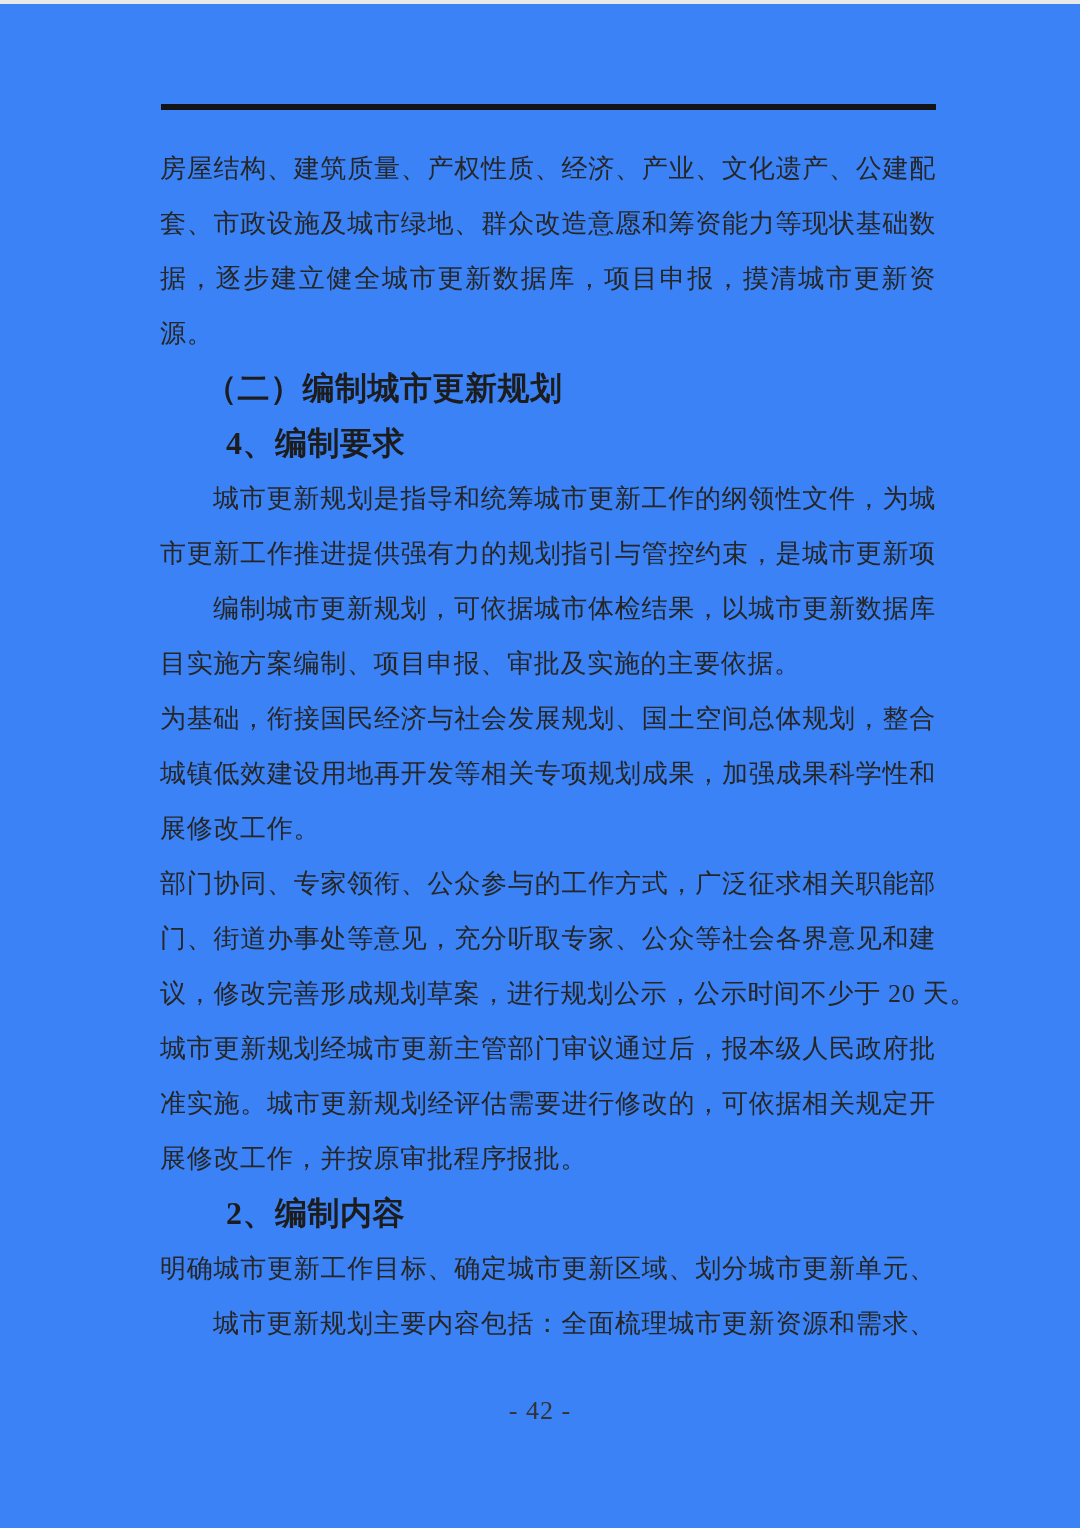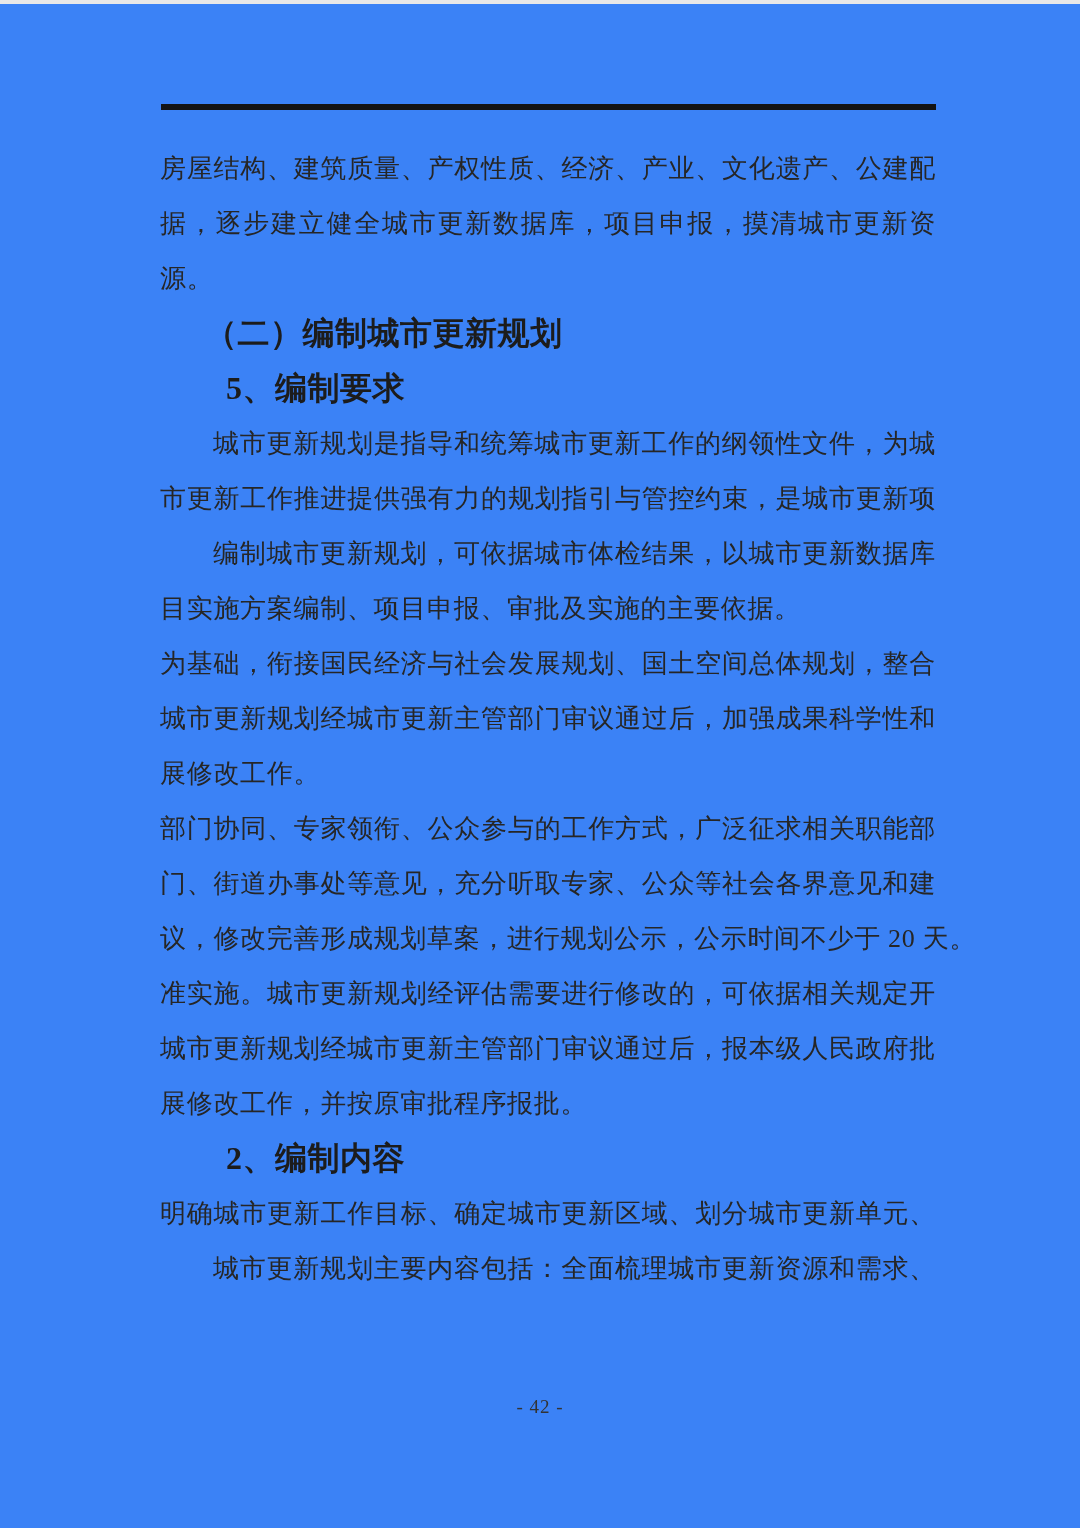--- a/index.html
+++ b/index.html
@@ -49,55 +49,56 @@
     white-space: nowrap;
   }
   .heading.lvl-section { padding-left: 45px; }
   .heading.lvl-sub { padding-left: 66px; }
   .page-number {
     position: absolute;
     left: 0;
     top: 1392px;
     width: 100%;
     text-align: center;
-    font-size: 19px;
+    font-size: 26px;
     letter-spacing: 1px;
     color: #333333;
   }
 </style>
 </head>
 <body>
 
 <div class="page">
   <div class="top-rule"></div>
 
   <div class="textblock">
 
     <div class="ln full">房屋结构、建筑质量、产权性质、经济、产业、文化遗产、公建配</div>
+    <div class="ln full">套、市政设施及城市绿地、群众改造意愿和筹资能力等现状基础数</div>
     <div class="ln full">据，逐步建立健全城市更新数据库，项目申报，摸清城市更新资</div>
     <div class="ln">源。</div>
 
     <div class="heading lvl-section">（二）编制城市更新规划</div>
 
-    <div class="heading lvl-sub">5、编制要求</div>
+    <div class="heading lvl-sub">4、编制要求</div>
 
     <div class="ln full indent">城市更新规划是指导和统筹城市更新工作的纲领性文件，为城</div>
     <div class="ln full">市更新工作推进提供强有力的规划指引与管控约束，是城市更新项</div>
     <div class="ln full indent">编制城市更新规划，可依据城市体检结果，以城市更新数据库</div>
 
     <div class="ln">目实施方案编制、项目申报、审批及实施的主要依据。</div>
     <div class="ln full">为基础，衔接国民经济与社会发展规划、国土空间总体规划，整合</div>
-    <div class="ln full">城市更新规划经城市更新主管部门审议通过后，加强成果科学性和</div>
+    <div class="ln full">城镇低效建设用地再开发等相关专项规划成果，加强成果科学性和</div>
     <div class="ln">展修改工作。</div>
 
     <div class="ln full">部门协同、专家领衔、公众参与的工作方式，广泛征求相关职能部</div>
     <div class="ln full">门、街道办事处等意见，充分听取专家、公众等社会各界意见和建</div>
     <div class="ln full">议，修改完善形成规划草案，进行规划公示，公示时间不少于 20 天。</div>
+    <div class="ln full">城市更新规划经城市更新主管部门审议通过后，报本级人民政府批</div>
     <div class="ln full">准实施。城市更新规划经评估需要进行修改的，可依据相关规定开</div>
-    <div class="ln full">城市更新规划经城市更新主管部门审议通过后，报本级人民政府批</div>
     <div class="ln">展修改工作，并按原审批程序报批。</div>
 
     <div class="heading lvl-sub">2、编制内容</div>
 
     <div class="ln full">明确城市更新工作目标、确定城市更新区域、划分城市更新单元、</div>
     <div class="ln full indent">城市更新规划主要内容包括：全面梳理城市更新资源和需求、</div>
 
   </div>
 
   <div class="page-number">- 42 -</div>

